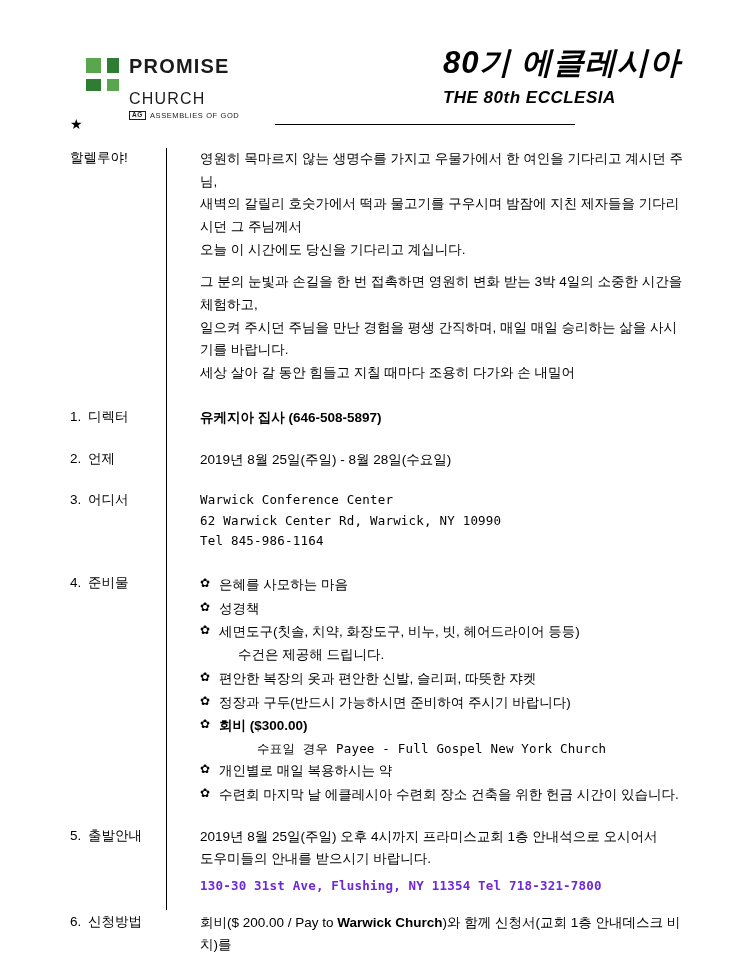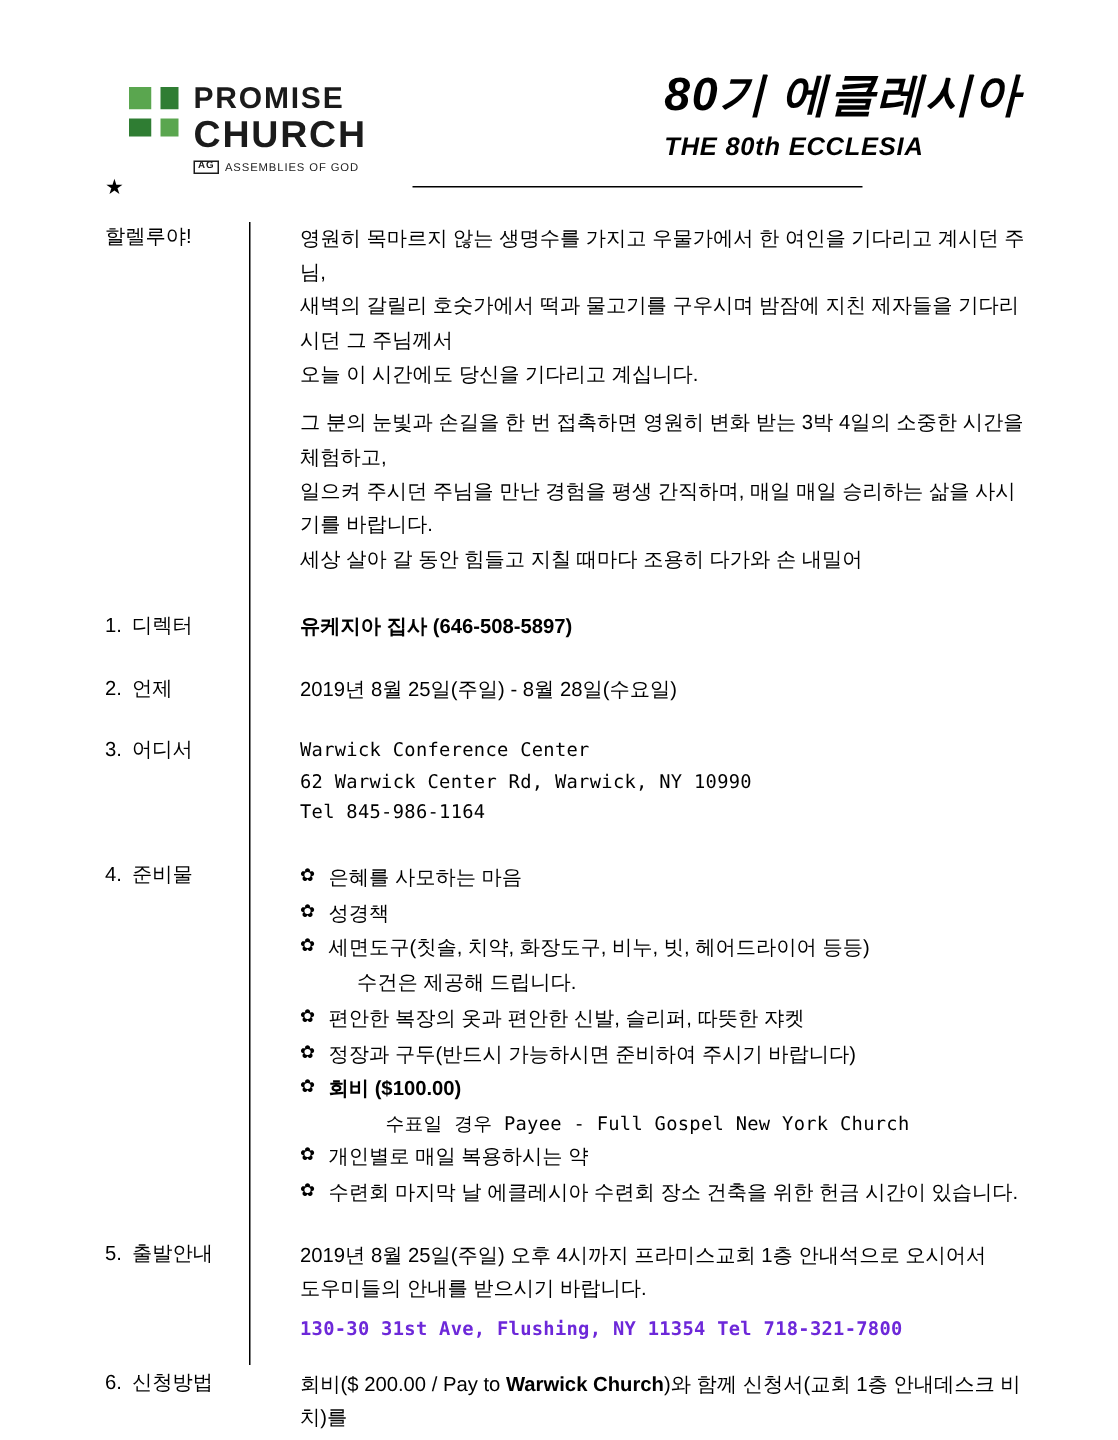--- a/index.html
+++ b/index.html
@@ -73,25 +73,25 @@
   .logo-text {
     line-height: 1;
   }
   .logo-text .l1 {
     font-size: 20px;
     font-weight: bold;
     letter-spacing: 1.2px;
     color: #1b1b1b;
   }
   .logo-text .l2 {
-    font-size: 25px;
-    font-weight: bold;
+    font-size: 16px;
+    font-weight: normal;
     letter-spacing: 1.2px;
     color: #1b1b1b;
-    margin-top: 2px;
+    margin-top: 15px;
   }
   .logo-text .l3 {
     font-size: 7.5px;
     letter-spacing: 0.6px;
     color: #1b1b1b;
     margin-top: 4px;
     display: flex;
     align-items: center;
   }
   .logo-text .l3 .ag {
@@ -345,21 +345,21 @@
           <li>
             <span class="fl">✿</span>
             <span>편안한 복장의 옷과 편안한 신발, 슬리퍼, 따뜻한 쟈켓</span>
           </li>
           <li>
             <span class="fl">✿</span>
             <span>정장과 구두(반드시 가능하시면 준비하여 주시기 바랍니다)</span>
           </li>
           <li>
             <span class="fl">✿</span>
-            <span class="bold">회비 ($100.00)</span>
+            <span class="bold">회비 ($300.00)</span>
             <div class="sub-ind2 mono">수표일 경우 Payee - Full Gospel New York Church</div>
           </li>
           <li>
             <span class="fl">✿</span>
             <span>개인별로 매일 복용하시는 약</span>
           </li>
           <li>
             <span class="fl">✿</span>
             <span>수련회 마지막 날 에클레시아 수련회 장소 건축을 위한 헌금 시간이 있습니다.</span>
           </li>

